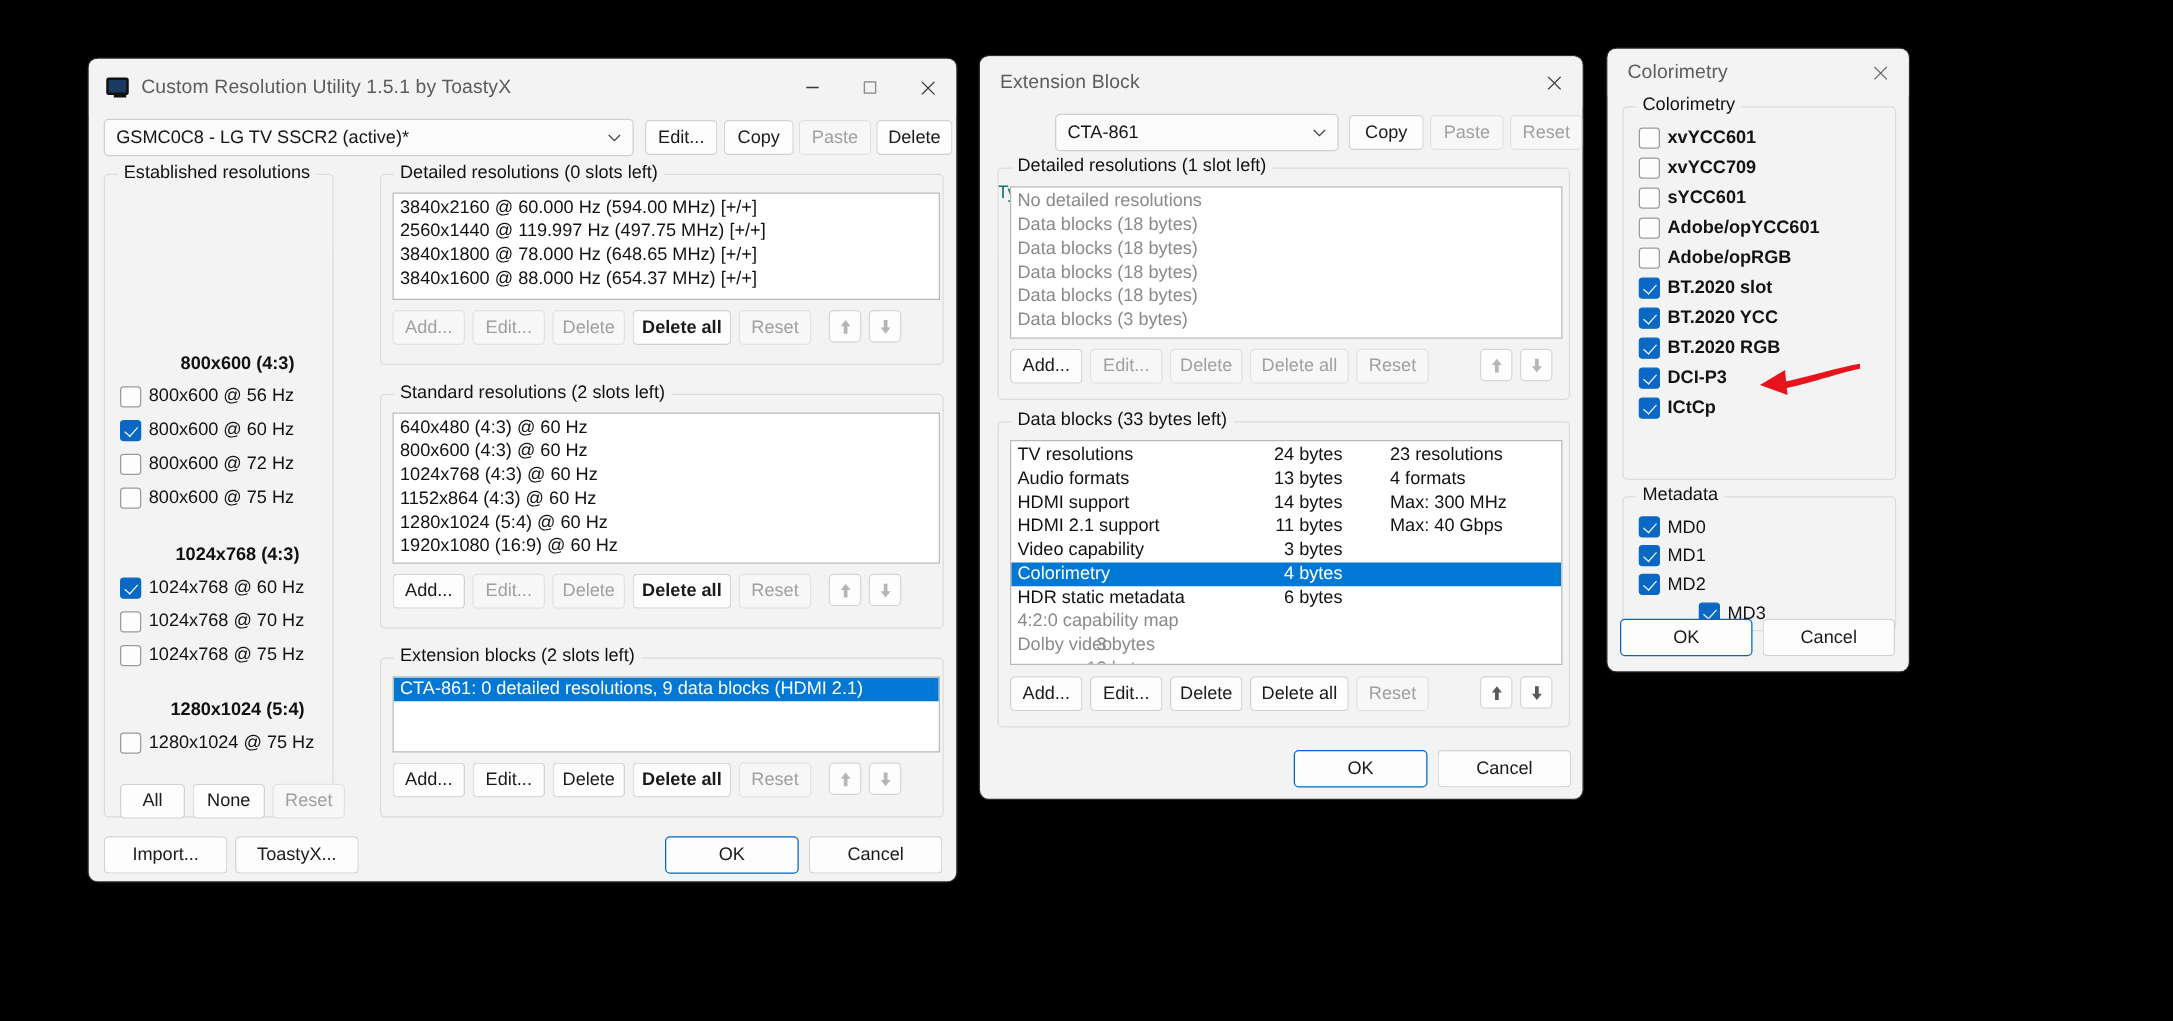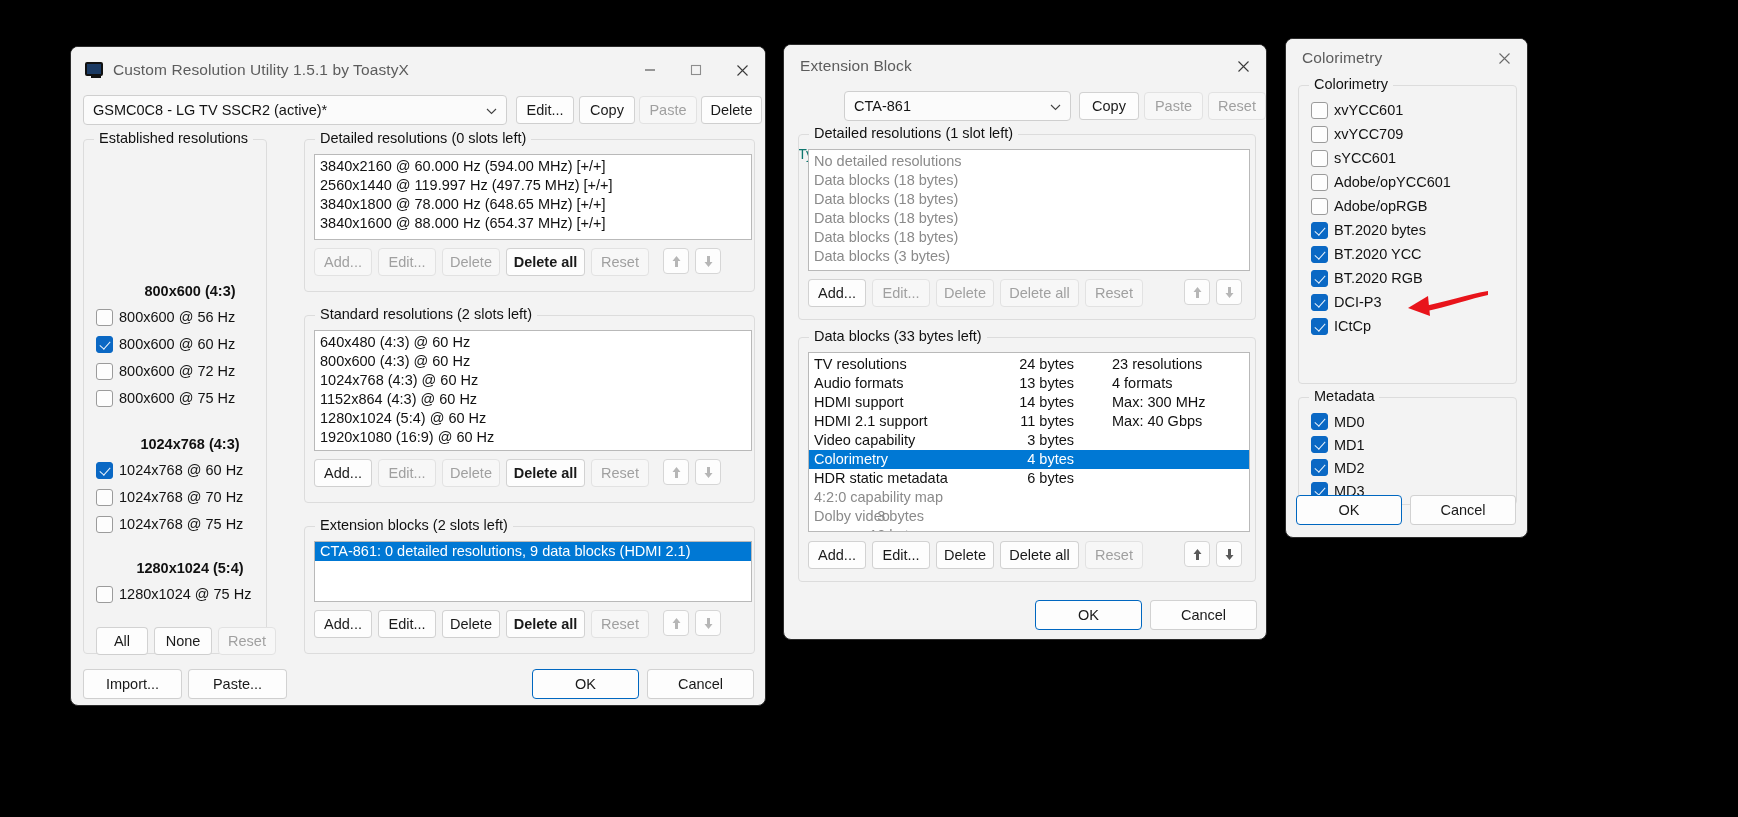--- a/index.html
+++ b/index.html
@@ -334,21 +334,21 @@
           </svg>
       </div>
       <div class="arrowbtn dim" style="position:absolute; left:390px; top:83px;">
         <svg width="11" height="13" viewBox="0 0 11 13">
             <path d="M5.5 12l4-5H7V1H4v6H1.5z"></path>
           </svg>
       </div>
     </div>
 
     <div class="btn" style="position:absolute; left:12px; top:622px; width:99px; height:30px;">Import...</div>
-    <div class="btn" style="position:absolute; left:117px; top:622px; width:99px; height:30px;">Paste...</div>
+    <div class="btn" style="position:absolute; left:117px; top:622px; width:99px; height:30px;">ToastyX...</div>
     <div class="btn default" style="position:absolute; left:461px; top:622px; width:107px; height:30px;">OK</div>
     <div class="btn" style="position:absolute; left:576px; top:622px; width:107px; height:30px;">Cancel</div>
   </div>
 
   <div class="window" style="left:783px; top:44px; width:484px; height:596px;">
 
     <div class="titlebar" style="height:42px;">
       <span class="title-text left-pad">Extension Block</span>
       <div class="win-ctrls" style="height:42px;">
         <div class="win-btn">
@@ -481,21 +481,21 @@
         <div class="win-btn">
           <svg width="13" height="13" viewBox="0 0 13 13">
               <path d="M1.5 1.5l10 10M11.5 1.5l-10 10" stroke="#6a6a6a" stroke-width="1.1"></path>
             </svg>
         </div>
       </div>
     </div>
 
     <div class="group" style="left:12px; top:46px; width:219px; height:299px;">
       <span class="legend">Colorimetry</span>
-      <div style="position:absolute; left:12px; top:12px;">
+      <div style="position:absolute; left:12px; top:12px;font-weight:bold;">
         <div class="cbrow" style="height:24px;">
           <span class="cb"></span>
           <span class="cblabel">xvYCC601</span>
         </div>
         <div class="cbrow" style="height:24px;">
           <span class="cb"></span>
           <span class="cblabel">xvYCC709</span>
         </div>
         <div class="cbrow" style="height:24px;">
           <span class="cb"></span>
@@ -504,21 +504,21 @@
         <div class="cbrow" style="height:24px;">
           <span class="cb"></span>
           <span class="cblabel">Adobe/opYCC601</span>
         </div>
         <div class="cbrow" style="height:24px;">
           <span class="cb"></span>
           <span class="cblabel">Adobe/opRGB</span>
         </div>
         <div class="cbrow" style="height:24px;">
           <span class="cb on"></span>
-          <span class="cblabel">BT.2020 bytes</span>
+          <span class="cblabel">BT.2020 slot</span>
         </div>
         <div class="cbrow" style="height:24px;">
           <span class="cb on"></span>
           <span class="cblabel">BT.2020 YCC</span>
         </div>
         <div class="cbrow" style="height:24px;">
           <span class="cb on"></span>
           <span class="cblabel">BT.2020 RGB</span>
         </div>
         <div class="cbrow" style="height:24px;">
@@ -540,21 +540,21 @@
           <span class="cblabel">MD0</span>
         </div>
         <div class="cbrow" style="height:23px;">
           <span class="cb on"></span>
           <span class="cblabel">MD1</span>
         </div>
         <div class="cbrow" style="height:23px;">
           <span class="cb on"></span>
           <span class="cblabel">MD2</span>
         </div>
-        <div class="cbrow" style="height:23px;">
+        <div class="cbrow" style="height:23px;margin-left:48px;">
           <span class="cb on"></span>
           <span class="cblabel">MD3</span>
         </div>
       </div>
     </div>
 
     <div class="btn default" style="position:absolute; left:10px; top:456px; width:106px; height:30px;">OK</div>
     <div class="btn" style="position:absolute; left:124px; top:456px; width:106px; height:30px;">Cancel</div>
   </div>
 

